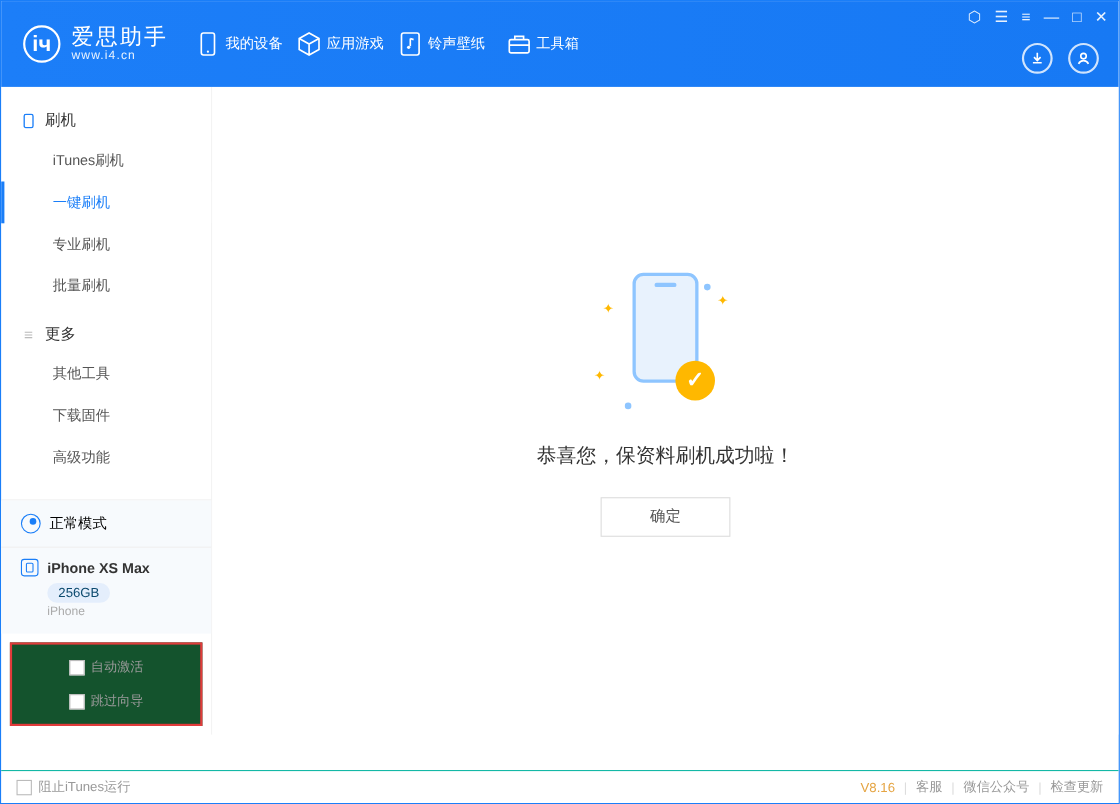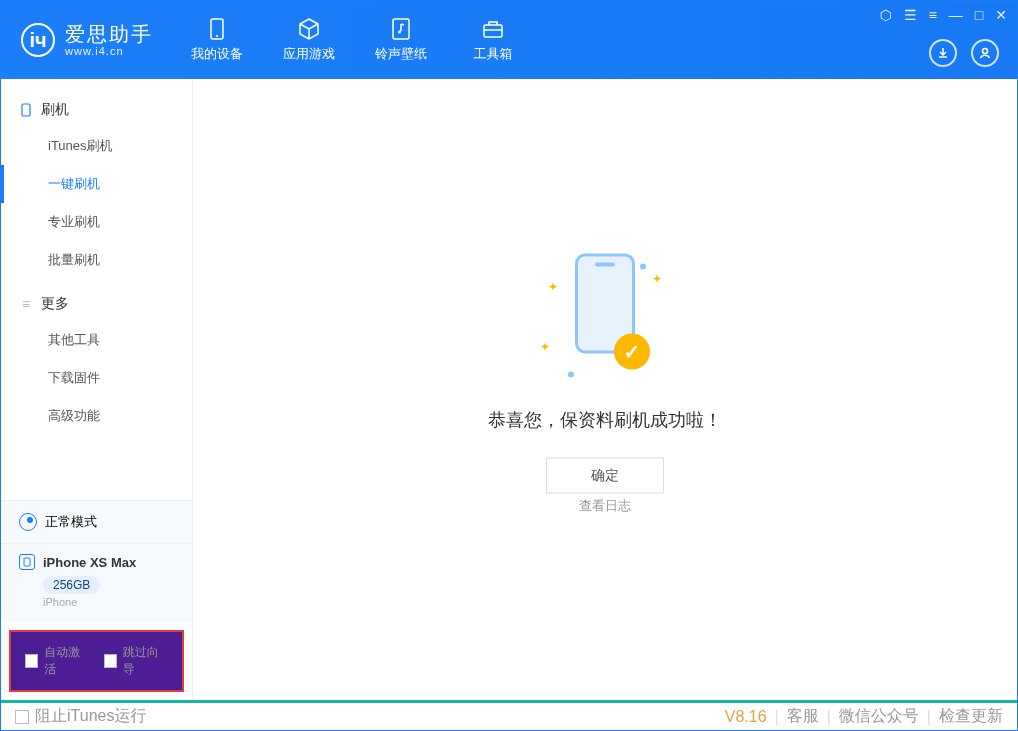--- a/index.html
+++ b/index.html
@@ -6,21 +6,21 @@
 body { font-family: "Microsoft YaHei", Arial, sans-serif; background: #fff; }
 .app-window { width: 1018px; height: 731px; border: 1px solid #1a7ef8; display: flex; flex-direction: column; overflow: hidden; position: relative; }
 
 
 .header { height: 78px; background: linear-gradient(to right, #1c7ef8, #1779f4); display: flex; align-items: center; color: #fff; position: relative; }
 .logo-area { display: flex; align-items: center; padding: 0 18px 0 20px; }
 .logo-icon { width: 34px; height: 34px; border: 2px solid #fff; border-radius: 50%; display: flex; align-items: center; justify-content: center; font-weight: bold; font-size: 20px; margin-right: 10px; color: #fff; }
 .logo-text .cn { font-size: 20px; font-weight: 500; letter-spacing: 2px; line-height: 1.1; }
 .logo-text .en { font-size: 11px; opacity: 0.9; letter-spacing: 1px; }
 .nav-tabs { display: flex; height: 100%; }
-.nav-tab { width: 92px; display: flex; flex-direction: column; align-items: center; justify-content: center; gap: 4px; cursor: pointer; position: relative; }
+.nav-tab { width: 92px; display: flex; flex-direction: row; align-items: center; justify-content: center; gap: 4px; cursor: pointer; position: relative; }
 .nav-tab.active::after { content: ""; position: absolute; bottom: 0; left: 0; right: 0; height: 3px; background: #fff; }
 .nav-tab .tab-ico { width: 24px; height: 24px; display: flex; align-items: center; justify-content: center; }
 .nav-tab .tab-lbl { font-size: 13px; }
 .titlebar-icons { position: absolute; top: 6px; right: 10px; display: flex; gap: 12px; font-size: 14px; }
 .titlebar-icons span { cursor: pointer; opacity: 0.9; }
 .header-right { position: absolute; right: 18px; bottom: 12px; display: flex; gap: 14px; }
 .circ-btn { width: 28px; height: 28px; border: 2px solid rgba(255,255,255,0.8); border-radius: 50%; display: flex; align-items: center; justify-content: center; cursor: pointer; }
 
 
 .body { flex: 1; display: flex; overflow: hidden; }
@@ -32,40 +32,40 @@
 .side-item.active { color: #1a7ef8; border-left-color: #1a7ef8; background: #fff; }
 .side-bottom { border-top: 1px solid #eee; }
 .mode-row { padding: 12px 18px; display: flex; align-items: center; gap: 8px; font-size: 13px; background: #f7fafd; border-bottom: 1px solid #eee; }
 .mode-ico { width: 18px; height: 18px; border-radius: 50%; border: 1.5px solid #1a7ef8; position: relative; }
 .mode-ico::before { content: ""; position: absolute; width: 6px; height: 6px; background: #1a7ef8; border-radius: 50%; top: 3px; right: 3px; }
 .device-row { padding: 10px 18px 6px; background: #f7fafd; }
 .device-name { display: flex; align-items: center; gap: 8px; font-size: 13px; font-weight: 600; color: #333; }
 .device-ico { width: 16px; height: 16px; border: 1.5px solid #1a7ef8; border-radius: 3px; display:flex; align-items:center; justify-content:center; }
 .capacity-badge { display: inline-block; margin: 6px 0 2px 24px; padding: 2px 10px; border-radius: 10px; background: #e4eefc; color: #0c4a6e; font-size: 12px; }
 .device-sub { margin-left: 24px; font-size: 11px; color: #aaa; padding-bottom: 8px; }
-.opts-row { padding: 12px 14px; display: flex; gap: 14px; align-items: center; background: #4c1d95; border: 2px solid #e13b3b; margin: 8px; }
+.opts-row { padding: 12px 14px; display: flex; gap: 14px; align-items: center; background: #14532d; border: 2px solid #e13b3b; margin: 8px; flex-direction: column; }
 .opt-cb { display: flex; align-items: center; gap: 6px; font-size: 12px; color: #999; }
 .cb-box { width: 14px; height: 14px; border: 1px solid #bbb; background: #fff; cursor: pointer; }
 
 .content { flex: 1; position: relative; background: #fff; }
 .center-box { position: absolute; top: 48%; left: 50%; transform: translate(-50%, -50%); width: 420px; text-align: center; }
 .phone-illus { width: 130px; height: 130px; margin: 0 auto 24px; position: relative; }
 .phone-shape { width: 60px; height: 100px; margin: 14px auto; border: 3px solid #8ec5ff; border-radius: 10px; background: #e8f2fd; position: relative; }
 .phone-shape::before { content:""; position:absolute; top:6px; left:50%; transform:translateX(-50%); width:20px; height:4px; background:#8ec5ff; border-radius:2px; }
 .check-badge { position: absolute; bottom: 14px; right: 20px; width: 36px; height: 36px; border-radius: 50%; background: #ffb800; display:flex; align-items:center; justify-content:center; color:#fff; font-size:20px; font-weight:bold; }
 .sparkle { position:absolute; color:#ffb800; font-size:12px; }
 .s1 { top: 26px; left: 8px; } .s2 { bottom: 30px; left: 0; } .s3 { top: 18px; right: 8px; }
 .dotblue { position:absolute; width:6px; height:6px; border-radius:50%; background:#8ec5ff; }
 .d1 { top: 10px; right: 24px; } .d2 { bottom: 6px; left: 28px; }
 .success-msg { font-size: 18px; color: #333; margin-bottom: 26px; }
 .ok-btn { display: inline-block; padding: 8px 44px; border: 1px solid #ddd; background: #fff; font-size: 14px; color: #555; cursor: pointer; margin-bottom: 2px; }
 .log-link { font-size: 13px; color: #999; cursor: pointer; }
 
 
-.footer { height: 30px; border-top: 3px solid #14b8a6; display: flex; align-items: center; padding: 0 14px; font-size: 16px; color: #999; }
+.footer { height: 30px; border-top: 1px solid #14b8a6; display: flex; align-items: center; padding: 0 14px; font-size: 12px; color: #999; margin-top: 32px; }
 .footer .ft-left { display: flex; align-items: center; gap: 6px; }
 .footer .ft-right { margin-left: auto; display: flex; align-items: center; gap: 8px; }
 .ft-right .ver { color: #e5a442; }
 .ft-right .sep { color: #ddd; }
 .ft-link { cursor: pointer; color: #999; }
 </style>
 </head>
 <body>
 
 <div class="app-window">
@@ -199,21 +199,20 @@
           <span class="sparkle s1">✦</span>
           <span class="sparkle s2">✦</span>
           <span class="sparkle s3">✦</span>
           <span class="dotblue d1"></span>
           <span class="dotblue d2"></span>
           <div class="phone-shape"></div>
           <div class="check-badge">✓</div>
         </div>
         <div class="success-msg">恭喜您，保资料刷机成功啦！</div>
         <button class="ok-btn">确定</button>
-        <div><span class="log-link">查看日志</span></div>
       </div>
     </div>
   </div>
 
   <div class="footer">
     <div class="ft-left">
       <span class="cb-box"></span>
       <span>阻止iTunes运行</span>
     </div>
     <div class="ft-right">

